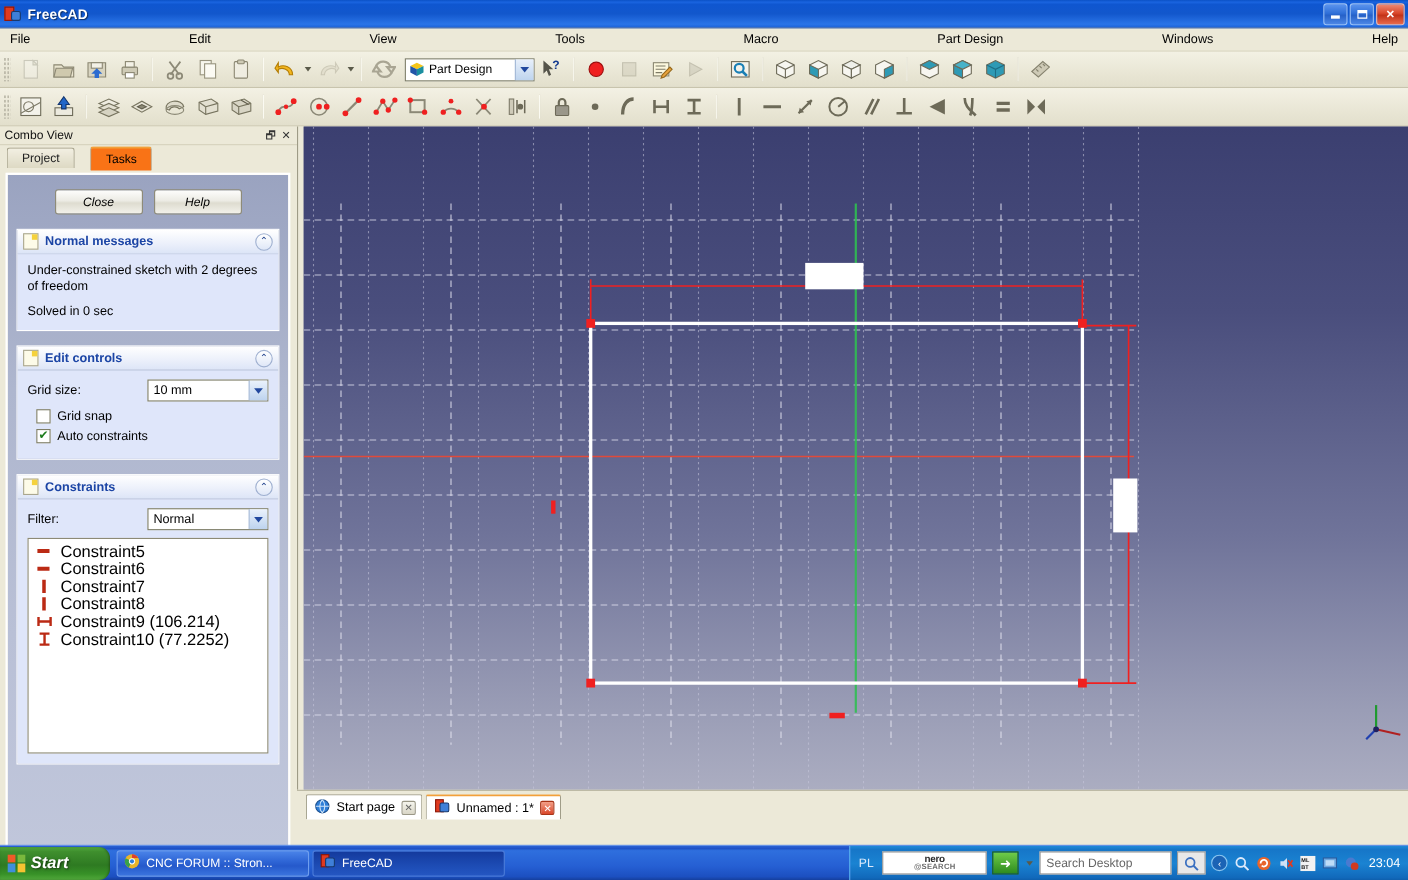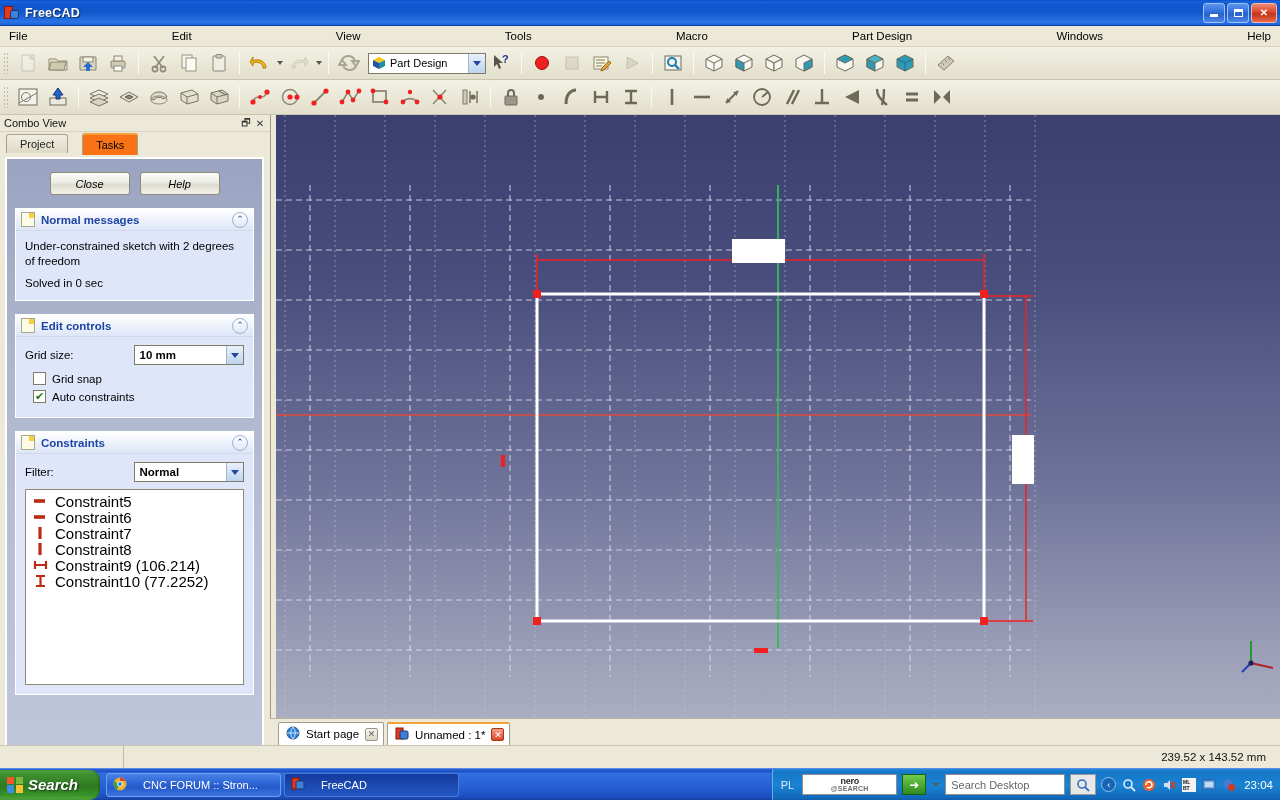--- a/index.html
+++ b/index.html
@@ -152,21 +152,21 @@
   .grpbody { background:#dfe6fa; padding:8px 9px 9px 9px; }
   .solvertext { font-size:11.5px; color:#000; line-height:15px; }
   .solvertext p { margin:0 0 7px 0; }
   .solvertext p:last-child { margin-bottom:0; }
   .ctlrow { display:flex; align-items:center; margin-bottom:7px; }
   .ctlrow .lbl { font-size:11.5px; width:110px; }
   .ddown {
     width:110px; height:20px; background:#fff; border:1px solid #7d7d66;
     display:flex; align-items:center; font-size:11.5px; padding-left:4px;
   }
-  .ddown .v { flex:1 1 auto;font-weight:bold; }
+  .ddown .v { flex:1 1 auto; }
   .ddown .ar {
     width:17px;height:18px;flex:0 0 auto;
     background:linear-gradient(to bottom,#eaf2fc,#bdd3ee);
     border-left:1px solid #9db4d4;display:flex;align-items:center;justify-content:center;
   }
   .ddown .ar i { width:0;height:0;border-left:4px solid transparent;border-right:4px solid transparent;border-top:5px solid #21489e; }
   .ckrow { display:flex; align-items:center; margin:0 0 5px 8px; font-size:11.5px; }
   .ckbox {
     width:13px;height:13px;background:#fff;border:1px solid #7d7d66;margin-right:6px;
     display:flex;align-items:center;justify-content:center;flex:0 0 auto;
@@ -228,21 +228,21 @@
     display:flex; align-items:center; gap:5px; padding-left:7px;
     box-shadow: inset -1px 0 2px rgba(0,0,0,.3);
   }
   .startbtn .flag { width:16px;height:16px;display:grid;grid-template-columns:1fr 1fr;grid-template-rows:1fr 1fr;gap:1.5px; }
   .startbtn .flag span:nth-child(1){background:#f05a28;}
   .startbtn .flag span:nth-child(2){background:#7ab83d;}
   .startbtn .flag span:nth-child(3){background:#3f8fdc;}
   .startbtn .flag span:nth-child(4){background:#f7c331;}
   .startbtn .stext { color:#fff;font-size:15px;font-weight:bold;font-style:italic;text-shadow:1px 1px 2px rgba(0,0,0,.6); }
   .tbitem {
-    height:24px; width:175px; margin-right:3px; display:flex; align-items:center; gap:16px;
+    height:24px; width:175px; margin-right:3px; display:flex; align-items:center; gap:6px;
     padding-left:6px; font-size:11px; color:#fff;
     background: linear-gradient(to bottom,#4a83e8,#2f66d6 40%,#2559cb 60%,#3b74de);
     border:1px solid #6f9eee; border-radius:3px;
     white-space:nowrap; overflow:hidden;
   }
   .tbitem.pressed {
     background: linear-gradient(to bottom,#14399c,#1a46ad 40%,#1d4cb5 60%,#2456c2);
     border-color:#4a7ad8;
   }
   .tray {
@@ -920,34 +920,30 @@
         <svg width="14" height="14">
             <rect x="1" y="1" width="7" height="11" fill="#e03a20" stroke="#8c1505"></rect>
             <rect x="5" y="4" width="8" height="8" rx="1.5" fill="#3f7fd8" stroke="#17396e"></rect>
           </svg>
       </span>
       <span>Unnamed : 1*</span>
       <span class="xb">✕</span>
     </div>
   </div>
 
-  <div class="statusbar">
-    <div class="spacer1"></div>
-    <div class="smsg">239.52 x 143.52 mm</div>
-  </div>
 
   <div class="taskbar">
     <div class="startbtn">
       <span class="flag">
           <span></span>
           <span></span>
           <span></span>
           <span></span>
         </span>
-      <span class="stext">Search</span>
+      <span class="stext">Start</span>
     </div>
     <div class="tbitem">
       <span>
         <svg width="14" height="14">
             <circle cx="7" cy="7" r="6.5" fill="#e8b42a"></circle>
             <path d="M7 .5 A6.5 6.5 0 0 1 12.6 4 L7 4 Z" fill="#e0402c"></path>
             <path d="M1.1 4.2 A6.5 6.5 0 0 0 4 12.6 L7 7 Z" fill="#38a14b"></path>
             <circle cx="7" cy="7" r="2.8" fill="#fff"></circle>
             <circle cx="7" cy="7" r="1.9" fill="#2f7fd8"></circle>
           </svg>

